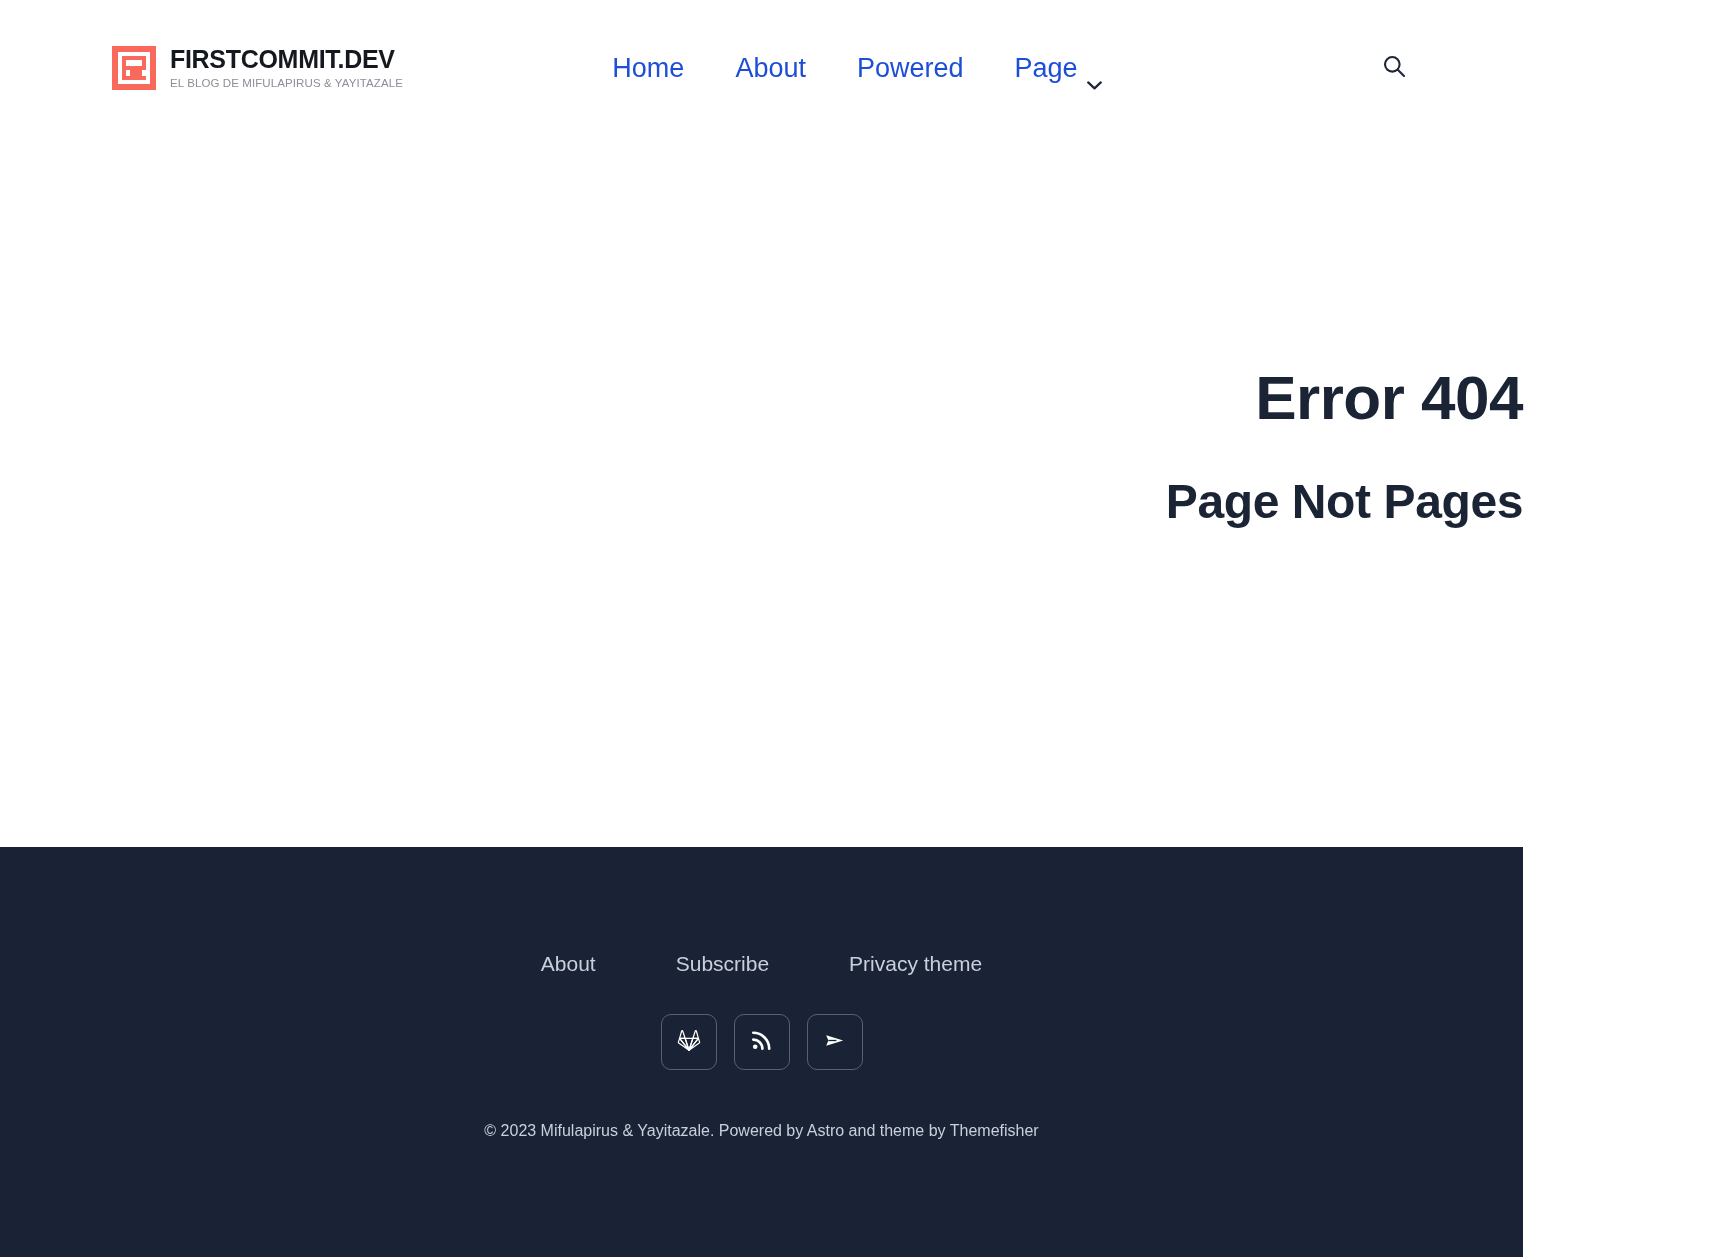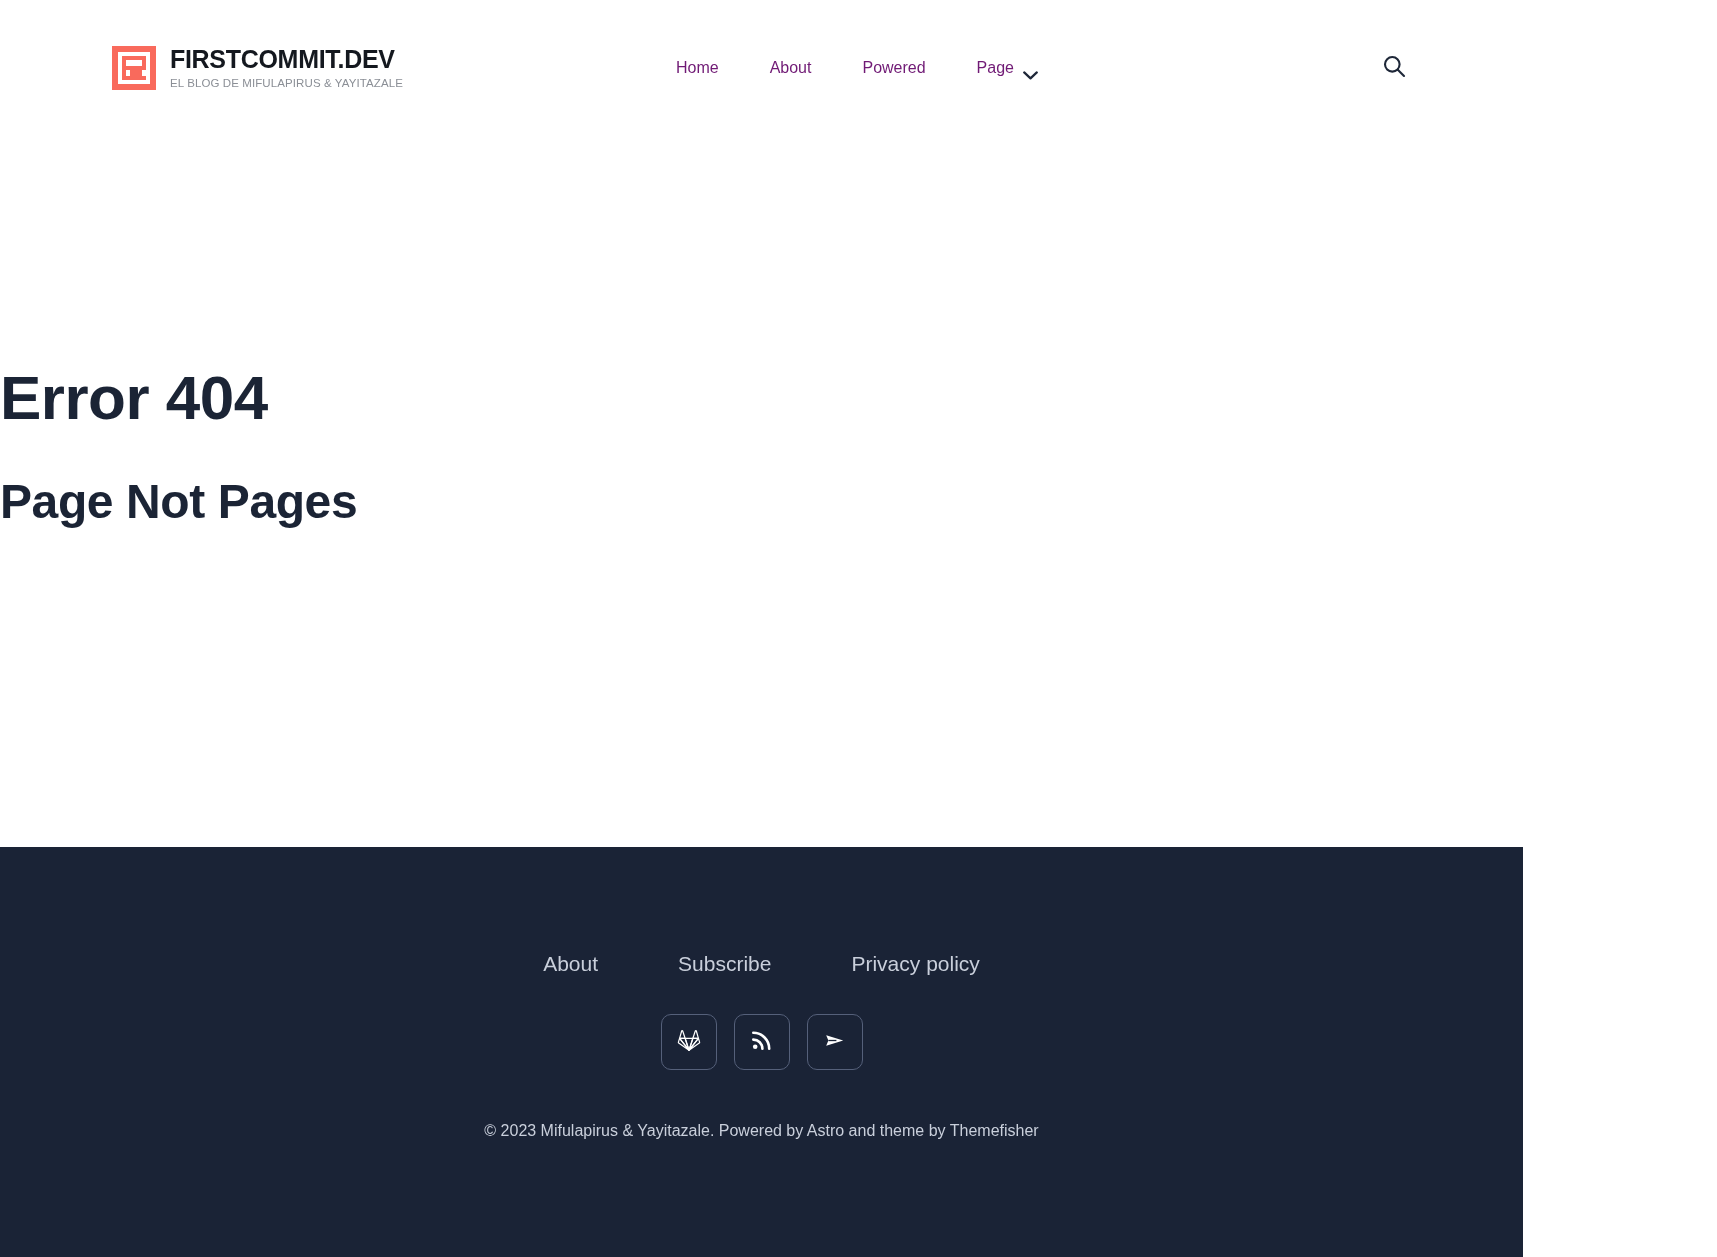--- a/index.html
+++ b/index.html
@@ -76,22 +76,22 @@
   nav.main-nav {
     flex: 1 1 auto;
     display: flex;
     align-items: center;
     justify-content: center;
     gap: 51px;
     margin-left: -40px;
   }
 
   .nav-link {
-    font-size: 16px;
-    color: #701a75;
+    font-size: 27px;
+    color: #1d4ed8;
     text-decoration: none;
     white-space: nowrap;
     display: inline-flex;
     align-items: center;
     gap: 9px;
     font-weight: 400;
   }
 
   .chevron-down {
     width: 15px;
@@ -117,21 +117,21 @@
     align-items: center;
     justify-content: center;
     color: #1e2738;
   }
 
   
   main.content {
     flex: 1 1 auto;
     display: flex;
     flex-direction: column;
-    align-items: flex-start;
+    align-items: flex-end;
     justify-content: flex-start;
     background: #ffffff;
     padding-top: 231px;
   }
 
   .error-code {
     font-size: 62px;
     font-weight: 700;
     color: #1b2435;
     letter-spacing: -0.5px;
@@ -262,21 +262,21 @@
   <main class="content">
     <h1 class="error-code">Error 404</h1>
     <h2 class="error-message">Page Not Pages</h2>
   </main>
 
   <footer class="site-footer">
 
     <nav class="footer-nav">
       <a class="footer-link" href="#">About</a>
       <a class="footer-link" href="#">Subscribe</a>
-      <a class="footer-link" href="#">Privacy policy</a>
+      <a class="footer-link" href="#">Privacy theme</a>
     </nav>
 
     <div class="social-row">
 
       <a class="social-btn" href="#" aria-label="GitLab">
         <span>
           <svg width="24" height="23" viewBox="0 0 24 23" fill="none" xmlns="http://www.w3.org/2000/svg">
             <path d="M12 21.2 L15.9 9.3 H8.1 L12 21.2 Z" stroke="#ffffff" stroke-width="1.2" stroke-linejoin="round"></path>
             <path d="M12 21.2 L8.1 9.3 H2.6 L12 21.2 Z" stroke="#ffffff" stroke-width="1.2" stroke-linejoin="round"></path>
             <path d="M2.6 9.3 L1.4 13.1 a0.8 0.8 0 0 0 0.3 0.9 L12 21.2 Z" stroke="#ffffff" stroke-width="1.2" stroke-linejoin="round"></path>

